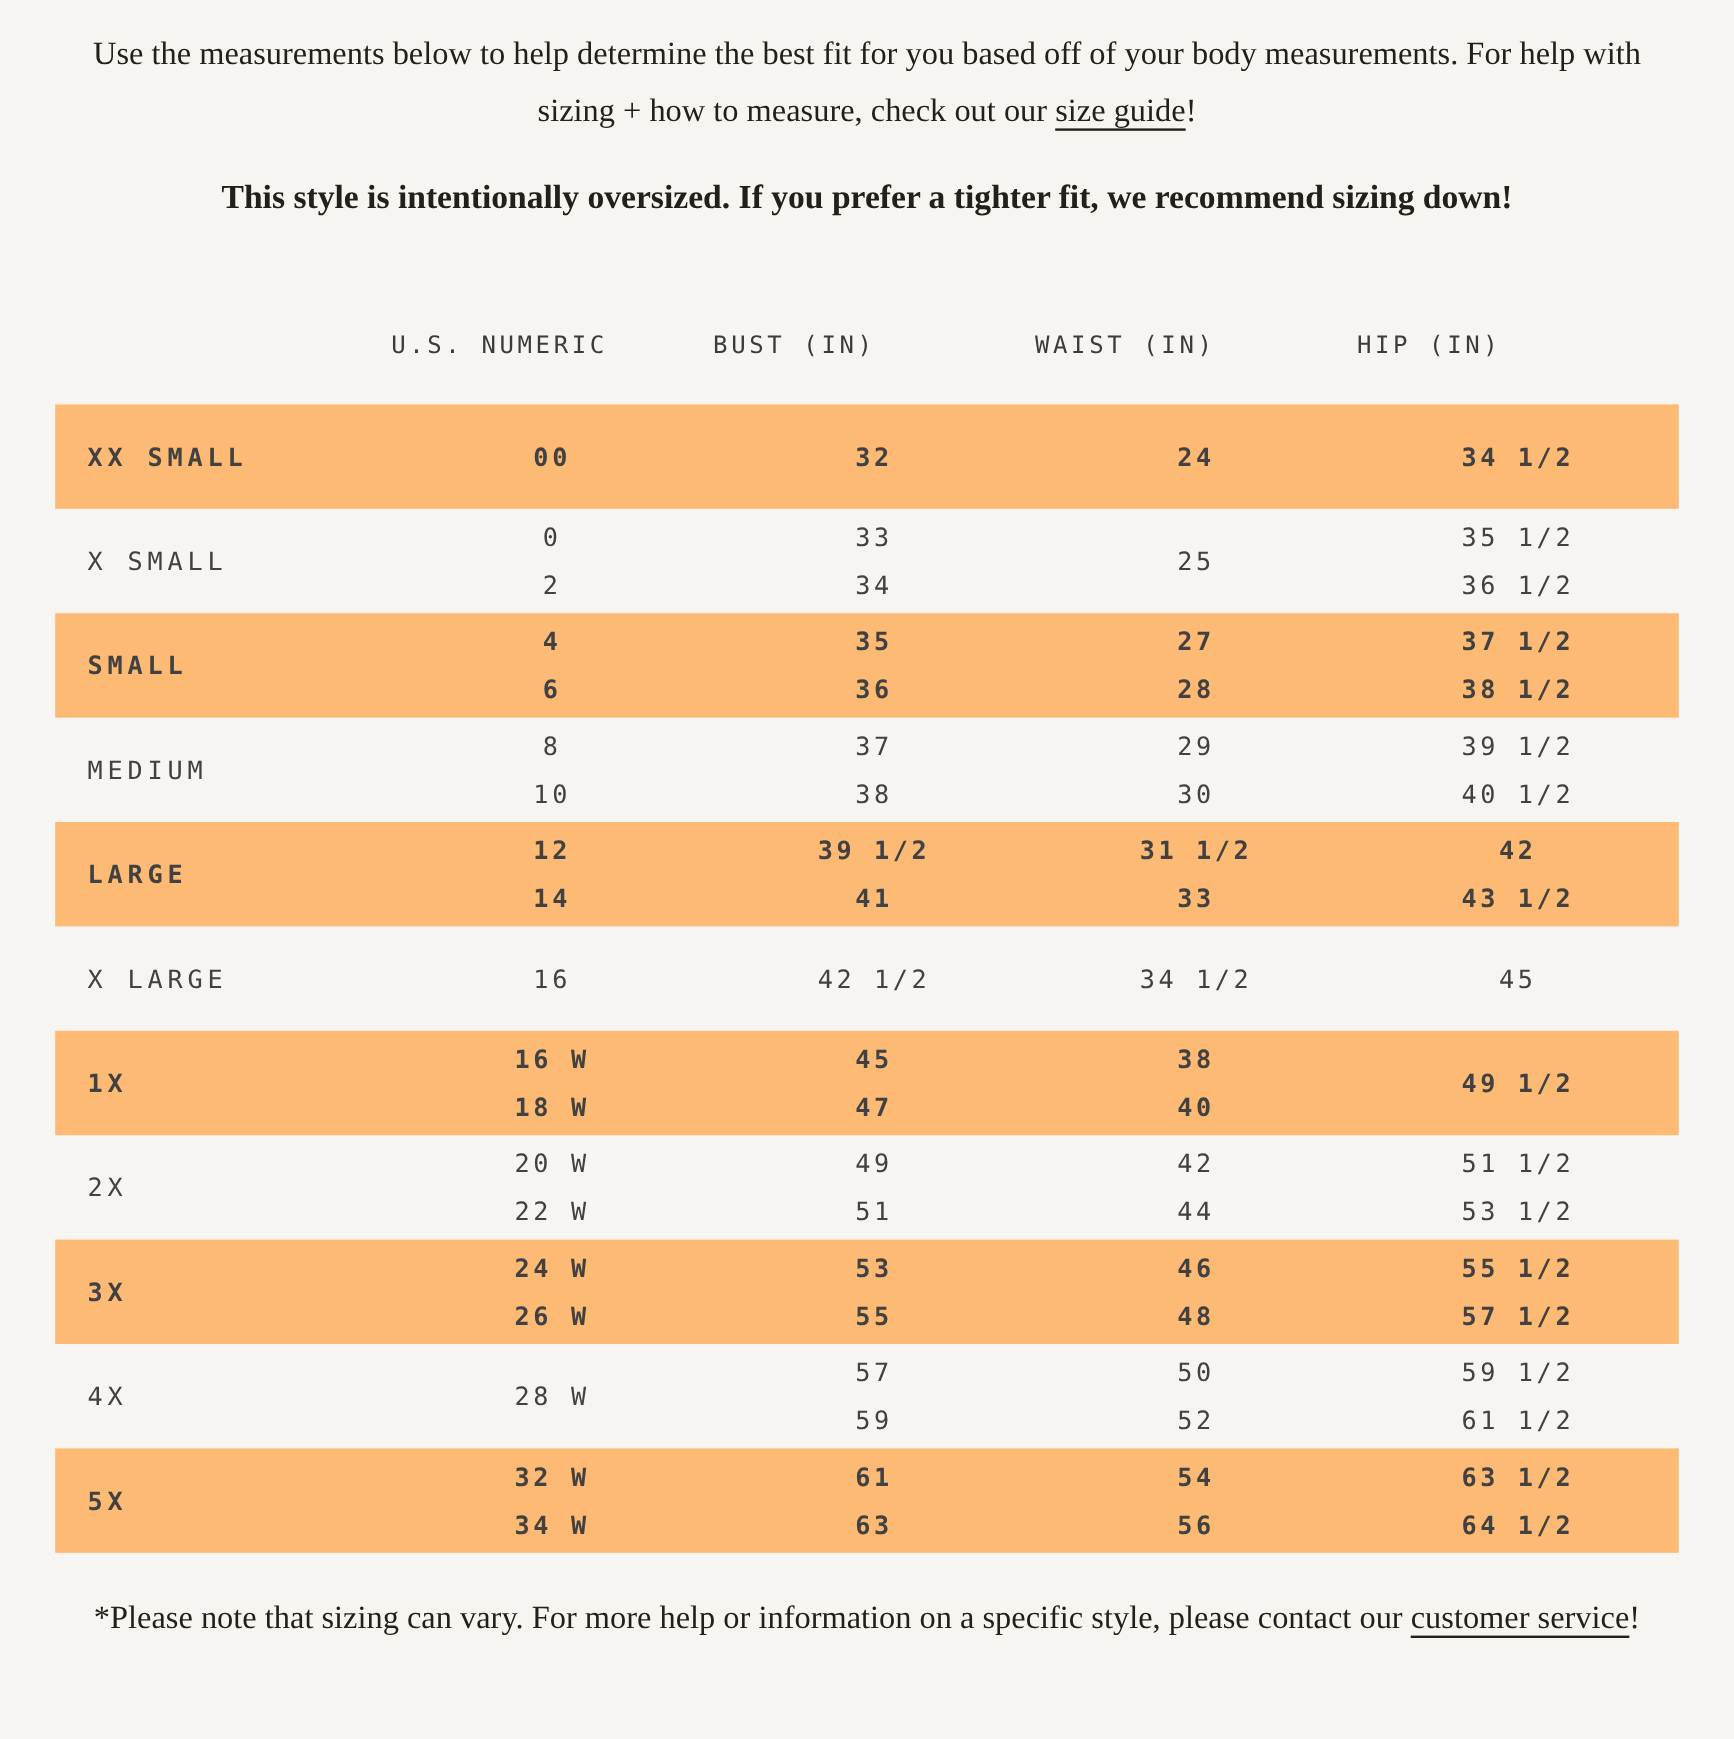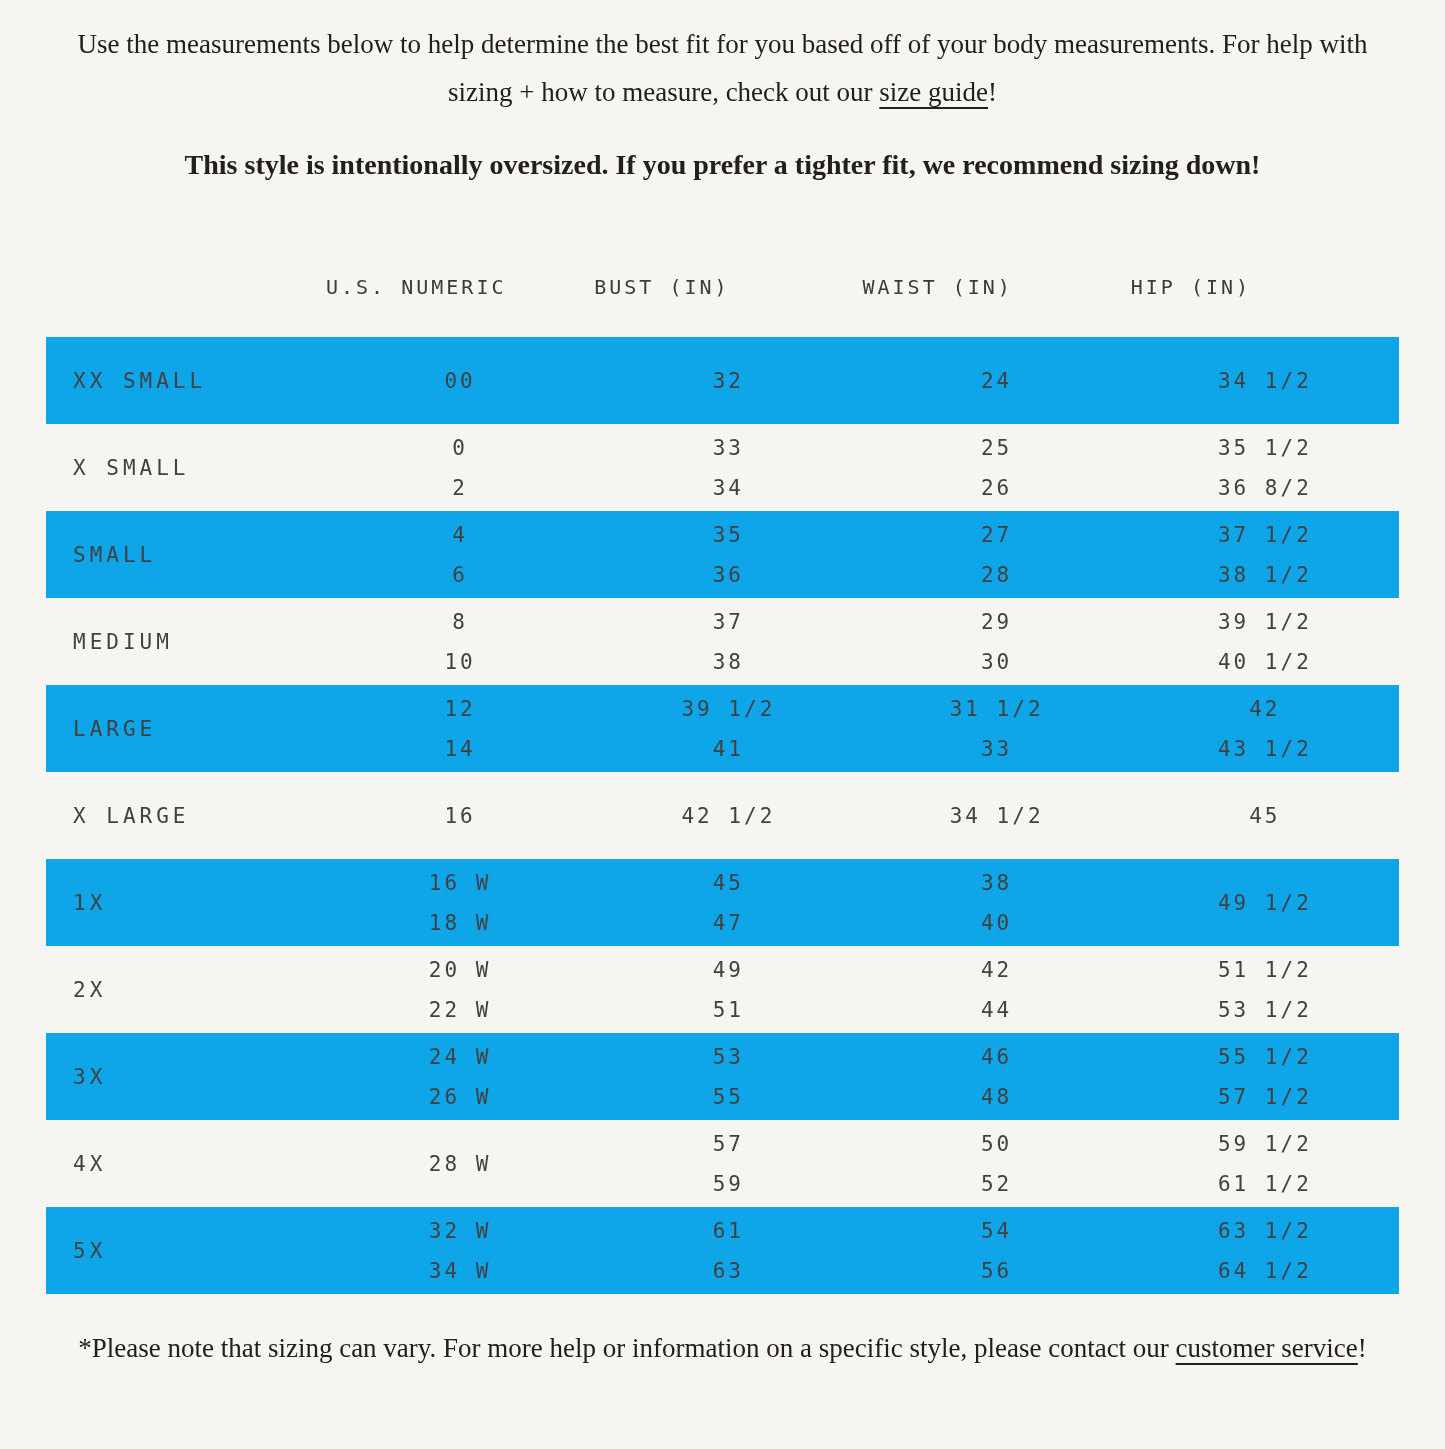--- a/index.html
+++ b/index.html
@@ -50,21 +50,21 @@
     color: #3b3b3b;
   }
   .thead .cell {
     font-size: 20px;
     letter-spacing: 3px;
   }
   .trow {
     min-height: 87px;
     background: transparent;
   }
-  .trow.shaded { background: #0ea5e9; }
+  .trow.shaded { background: #fdba74; font-weight: bold; }
   .size-label {
     padding-left: 27px;
     font-size: 21px;
     letter-spacing: 4px;
     white-space: nowrap;
   }
   .vals {
     display: flex;
     flex-direction: column;
     justify-content: flex-end;
@@ -124,25 +124,24 @@
           <div class="cell vals">
             <div class="val">0</div>
             <div class="val">2</div>
           </div>
           <div class="cell vals">
             <div class="val">33</div>
             <div class="val">34</div>
           </div>
           <div class="cell vals">
             <div class="val">25</div>
-            <div class="val">26</div>
           </div>
           <div class="cell vals">
             <div class="val">35 1/2</div>
-            <div class="val">36 8/2</div>
+            <div class="val">36 1/2</div>
           </div>
         </div>
         <div class="trow shaded">
           <div class="cell size-label">SMALL</div>
           <div class="cell vals">
             <div class="val">4</div>
             <div class="val">6</div>
           </div>
           <div class="cell vals">
             <div class="val">35</div>

